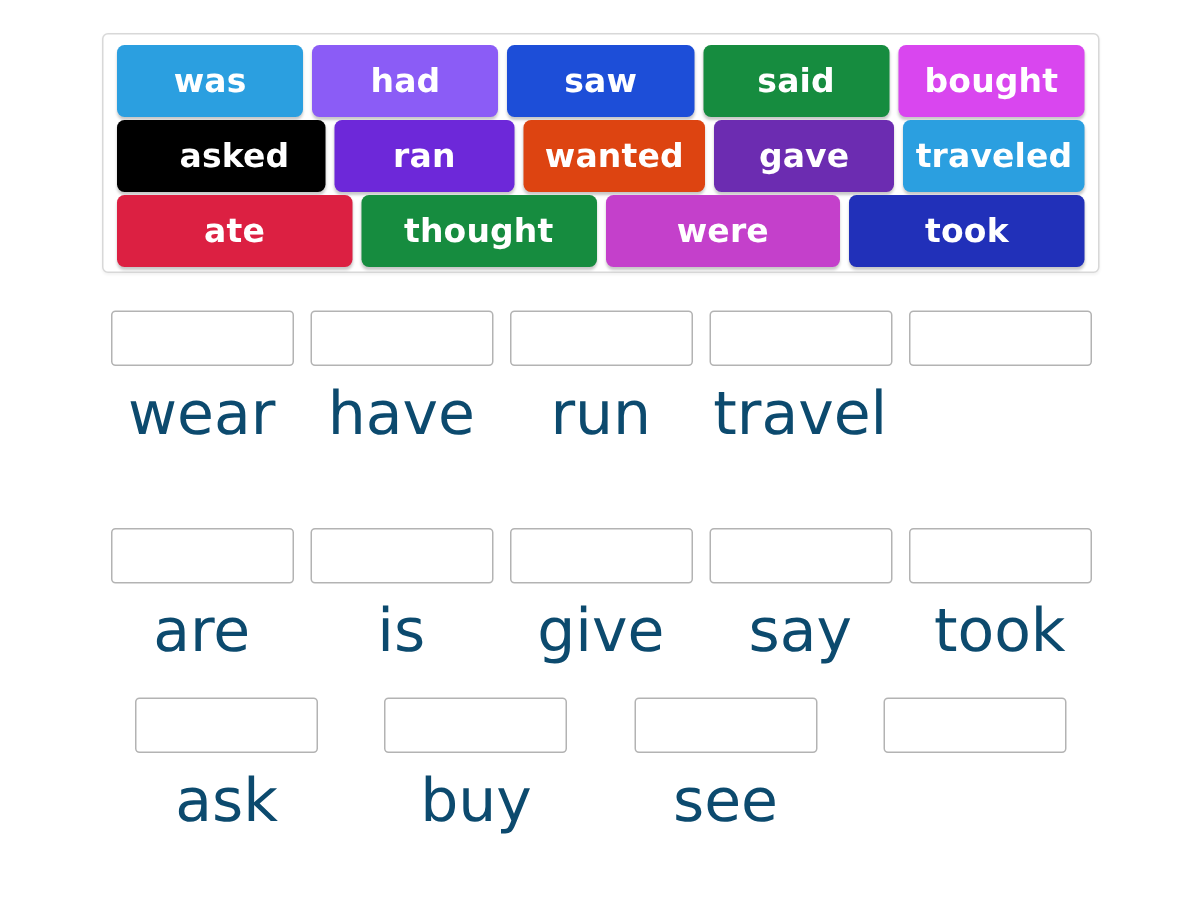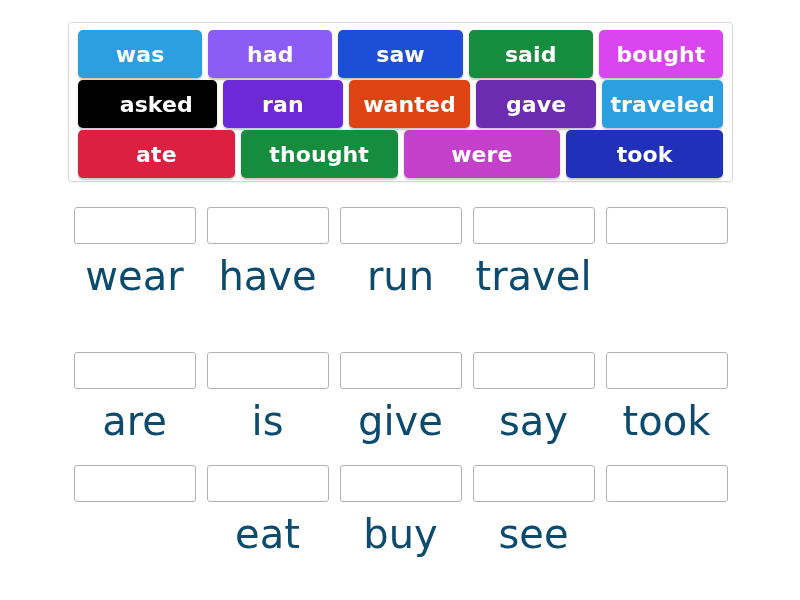--- a/index.html
+++ b/index.html
@@ -173,24 +173,21 @@
     </div>
     <div class="answer-cell">
       <div class="drop-zone"></div>
       <div class="answer-label">took</div>
     </div>
   </div>
 
   <div class="answer-row" id="answer-row-2">
     <div class="answer-cell">
       <div class="drop-zone"></div>
-    </div>
-    <div class="answer-cell">
-      <div class="drop-zone"></div>
-      <div class="answer-label">eat</div>
+      <div class="answer-label">ask</div>
     </div>
     <div class="answer-cell">
       <div class="drop-zone"></div>
       <div class="answer-label">buy</div>
     </div>
     <div class="answer-cell">
       <div class="drop-zone"></div>
       <div class="answer-label">see</div>
     </div>
     <div class="answer-cell">

